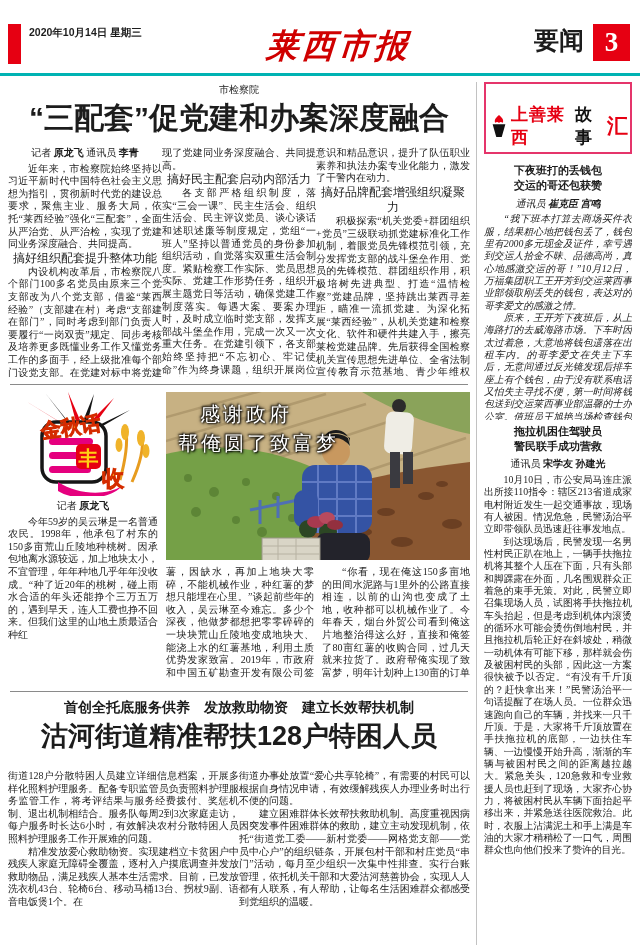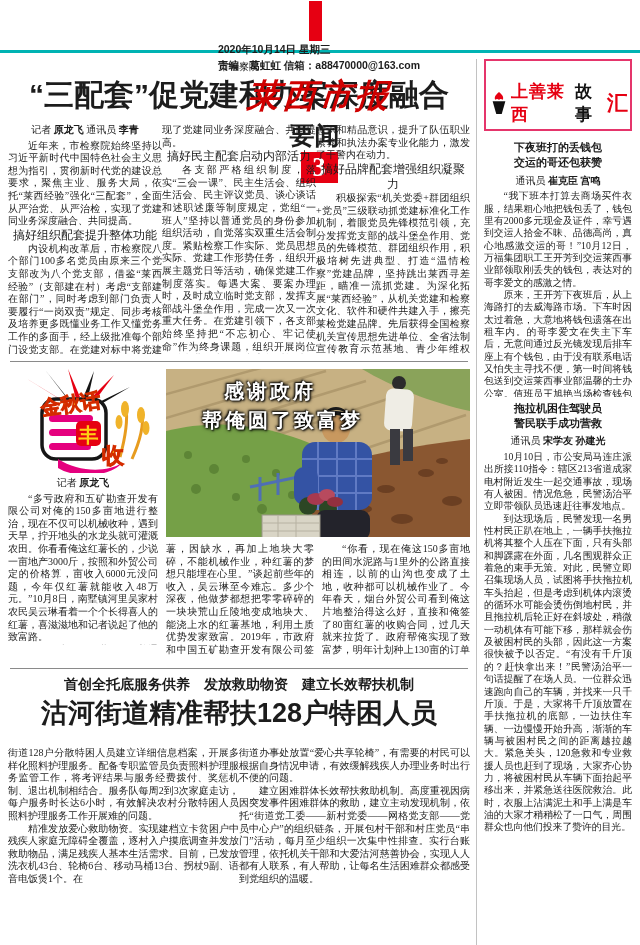--- a/index.html
+++ b/index.html
@@ -1,19 +1,19 @@
 <!DOCTYPE html>
 <html><head>
 <meta charset="utf-8">
 <style>
   html,body{margin:0;padding:0;background:#888;}
   .page{position:relative;width:640px;height:945px;background:#fff;overflow:hidden;
         font-family:"Liberation Serif","DejaVu Serif",serif;color:#1c1c1c;margin:0 auto;}
   
-  .header{display:flex;align-items:center;padding:1px 10px 3px 8px;height:44px;flex-direction:column;}
+  .header{display:flex;align-items:flex-start;padding:24px 10px 3px 8px;height:44px;}
   .red-bar{width:13px;height:40px;background:#e60012;margin-right:8px;flex:0 0 auto;}
   .date-block{font-family:"Liberation Sans","DejaVu Sans",sans-serif;font-size:10.5px;
               font-weight:bold;line-height:1.55;white-space:nowrap;}
   .masthead{flex:1;text-align:center;color:#cf0000;font-size:33px;font-weight:bold;
             font-style:italic;letter-spacing:3px;transform:skewX(-4deg);
             font-family:"Liberation Serif",serif;}
   .section-label{font-family:"Liberation Sans","DejaVu Sans",sans-serif;font-size:25px;
                  font-weight:900;margin-right:9px;}
   .page-num{width:37px;height:37px;background:#e60012;color:#fff;display:flex;
             align-items:center;justify-content:center;font-size:27px;font-weight:bold;}
@@ -38,21 +38,21 @@
   .cols3{display:flex;gap:0;}
   .cols3 .bodycol{flex:1;}
   .lead-cols{height:230px;}
   
   .feature{display:flex;gap:8px;height:292px;overflow:hidden;}
   .feature-left{width:150px;flex:0 0 auto;}
   .harvest-logo{width:150px;height:104px;}
   .feature-right{flex:1;}
   .photo{position:relative;width:304px;height:168px;overflow:hidden;}
   .photo svg{display:block;}
-  .photo-title{position:absolute;left:36px;top:8px;color:#fff;font-weight:700;font-size:20px;
+  .photo-title{position:absolute;left:12px;top:8px;color:#fff;font-weight:400;font-size:20px;
                font-family:"Liberation Sans","DejaVu Sans",sans-serif;letter-spacing:3px;
                text-shadow:0 0 4px #000,1px 1px 2px #000,-1px -1px 2px #000;line-height:1.45;}
   .photo-title .l1{padding-left:22px;}
   .feature-cols{display:flex;gap:8px;margin-top:6px;height:112px;}
   .feature-left .bodycol{height:168px;}
   
   .bottom-kicker{text-align:center;font-weight:bold;font-size:14px;margin:2px 0 0 0;
                  font-family:"Liberation Sans","DejaVu Sans",sans-serif;}
   .bottom-title{text-align:center;font-size:27px;font-weight:900;margin:1px 0 16px 0;
                 font-family:"Liberation Sans","DejaVu Sans",sans-serif;}
@@ -63,33 +63,32 @@
   .banner-icon{width:20px;height:24px;margin-right:2px;flex:0 0 auto;}
   .banner-red{color:#e60012;font-weight:900;font-size:17px;
               font-family:"Liberation Sans","DejaVu Sans",sans-serif;letter-spacing:1px;}
   .banner-black{color:#111;font-weight:900;font-size:17px;
               font-family:"Liberation Sans","DejaVu Sans",sans-serif;letter-spacing:1px;}
   .banner-hui{color:#e60012;font-weight:900;font-size:21px;margin-left:auto;
               font-family:"Liberation Serif",serif;}
   .side-title{text-align:center;font-weight:900;font-size:11px;line-height:1.35;
               font-family:"Liberation Sans","DejaVu Sans",sans-serif;margin:4px 0 5px 0;}
   .sidebar .bodycol{font-size:9.8px;}
-  .art1-body{height:222px;}
+  .art1-body{height:222px;font-style:italic;}
   .art2-body{height:398px;}
 </style>
 </head>
 <body>
 
 <div class="page">
 
   <div class="header">
     <div class="red-bar"></div>
     <div class="date-block">
       <div>2020年10月14日 星期三</div>
-      <div>责编：葛虹虹 信箱：a88470000@163.com</div>
     </div>
     <div class="masthead">莱西市报</div>
     <div class="section-label">要闻</div>
     <div class="page-num">3</div>
   </div>
   <div class="teal-rule"></div>
 
   <div class="content">
 
     <div class="main-area">
@@ -155,21 +154,20 @@
             <text x="34" y="46" font-size="20" font-weight="bold" fill="#ffd014" stroke="#d42a00" stroke-width="0.9" transform="rotate(-8 34 46)" font-family="Liberation Sans, sans-serif">金秋话</text>
             <rect x="68" y="52" width="25" height="25" rx="5" fill="#e60012"></rect>
             <text x="70.5" y="73" font-size="20" font-weight="bold" fill="#ffd014" font-family="Liberation Sans, sans-serif">丰</text>
             <text x="94" y="94" font-size="22" font-weight="bold" fill="#ffd014" stroke="#d42a00" stroke-width="0.9" font-family="Liberation Sans, sans-serif">收</text>
           </svg>
           <div class="bodycol">
             <p class="byline">
               <span>记者</span>
               <b>原龙飞</b>
             </p>
-            <p>“多亏政府和五矿勘查开发有限公司对俺的150多亩地进行整治，现在不仅可以机械收种，遇到天旱，拧开地头的水龙头就可灌溉农田。你看看俺这红薯长的，少说一亩地产3000斤，按照和外贸公司定的价格算，亩收入6000元没问题，今年仅红薯就能收入48万元。”10月8日，南墅镇河里吴家村农民吴云琳看着一个个长得喜人的红薯，喜滋滋地和记者说起了他的致富路。</p>
             <p>今年59岁的吴云琳是一名普通农民。1998年，他承包了村东的150多亩荒山丘陵地种桃树。因承包地离水源较远，加上地块太小，不宜管理，年年种地几乎年年没收成。“种了近20年的桃树，碰上雨水合适的年头还能挣个三万五万的，遇到旱天，连人工费也挣不回来。但我们这里的山地土质最适合种红</p>
           </div>
         </div>
 
         <div class="feature-right">
           <div class="photo">
             <svg width="304" height="168" viewBox="0 0 304 168" preserveAspectRatio="none">
               <rect width="304" height="168" fill="#c7b183"></rect>
               <g stroke="#b09a6e" stroke-width="2.5">
                 <line x1="-10" y1="28" x2="120" y2="-8"></line>

